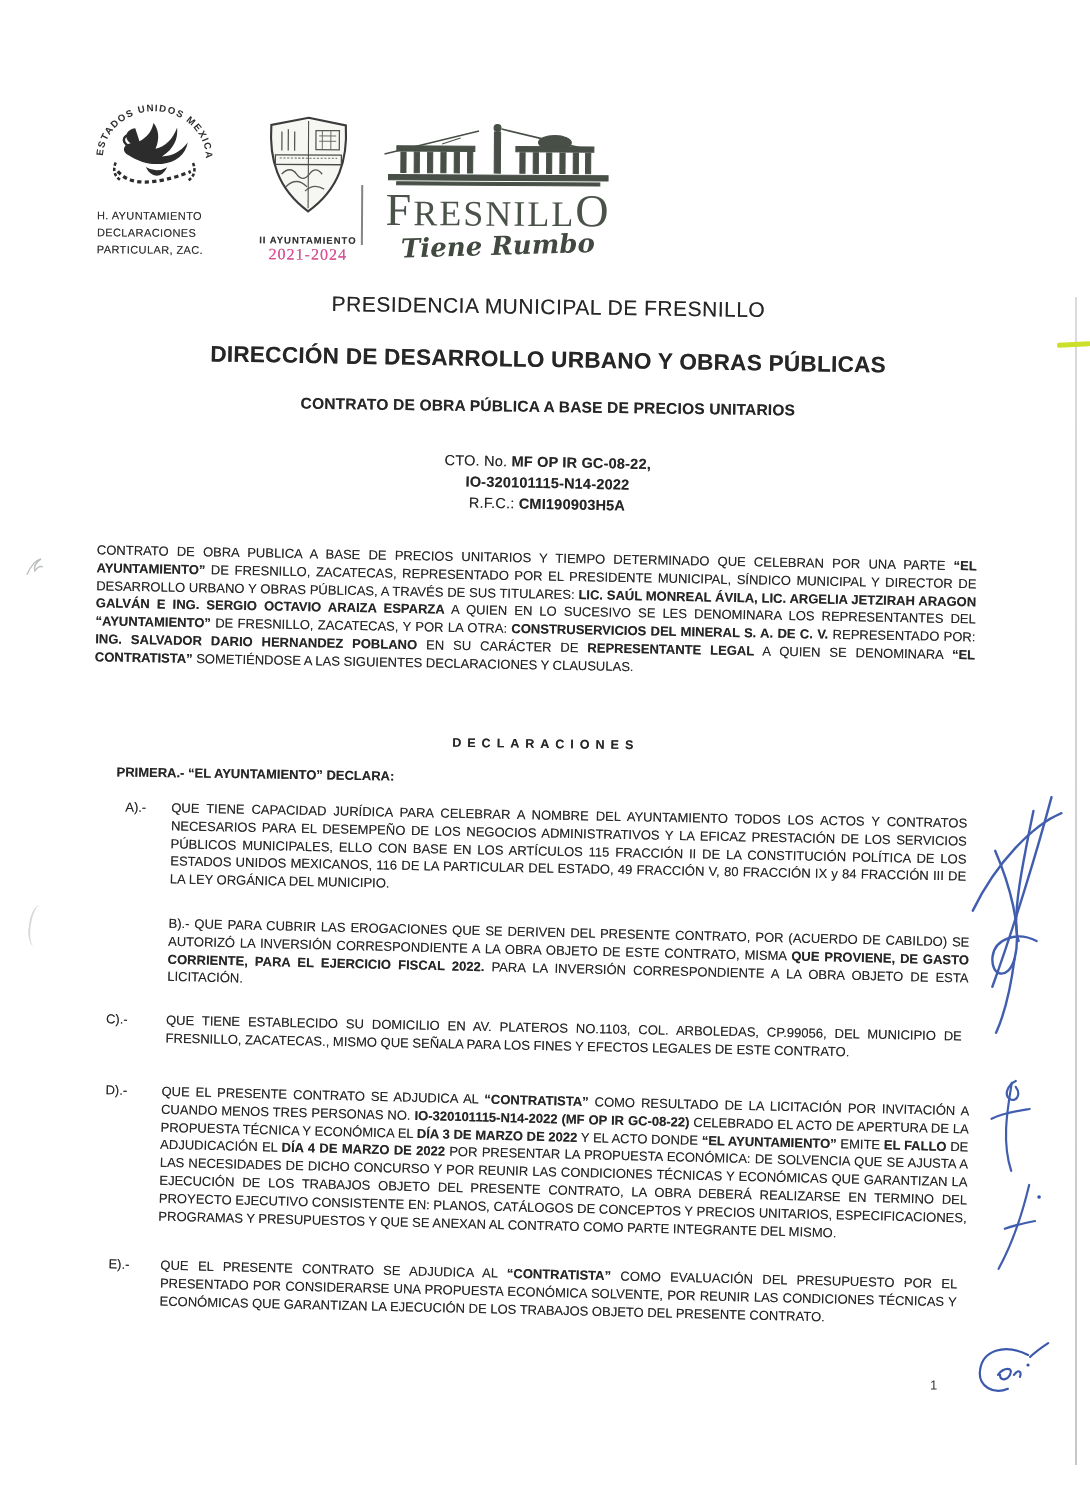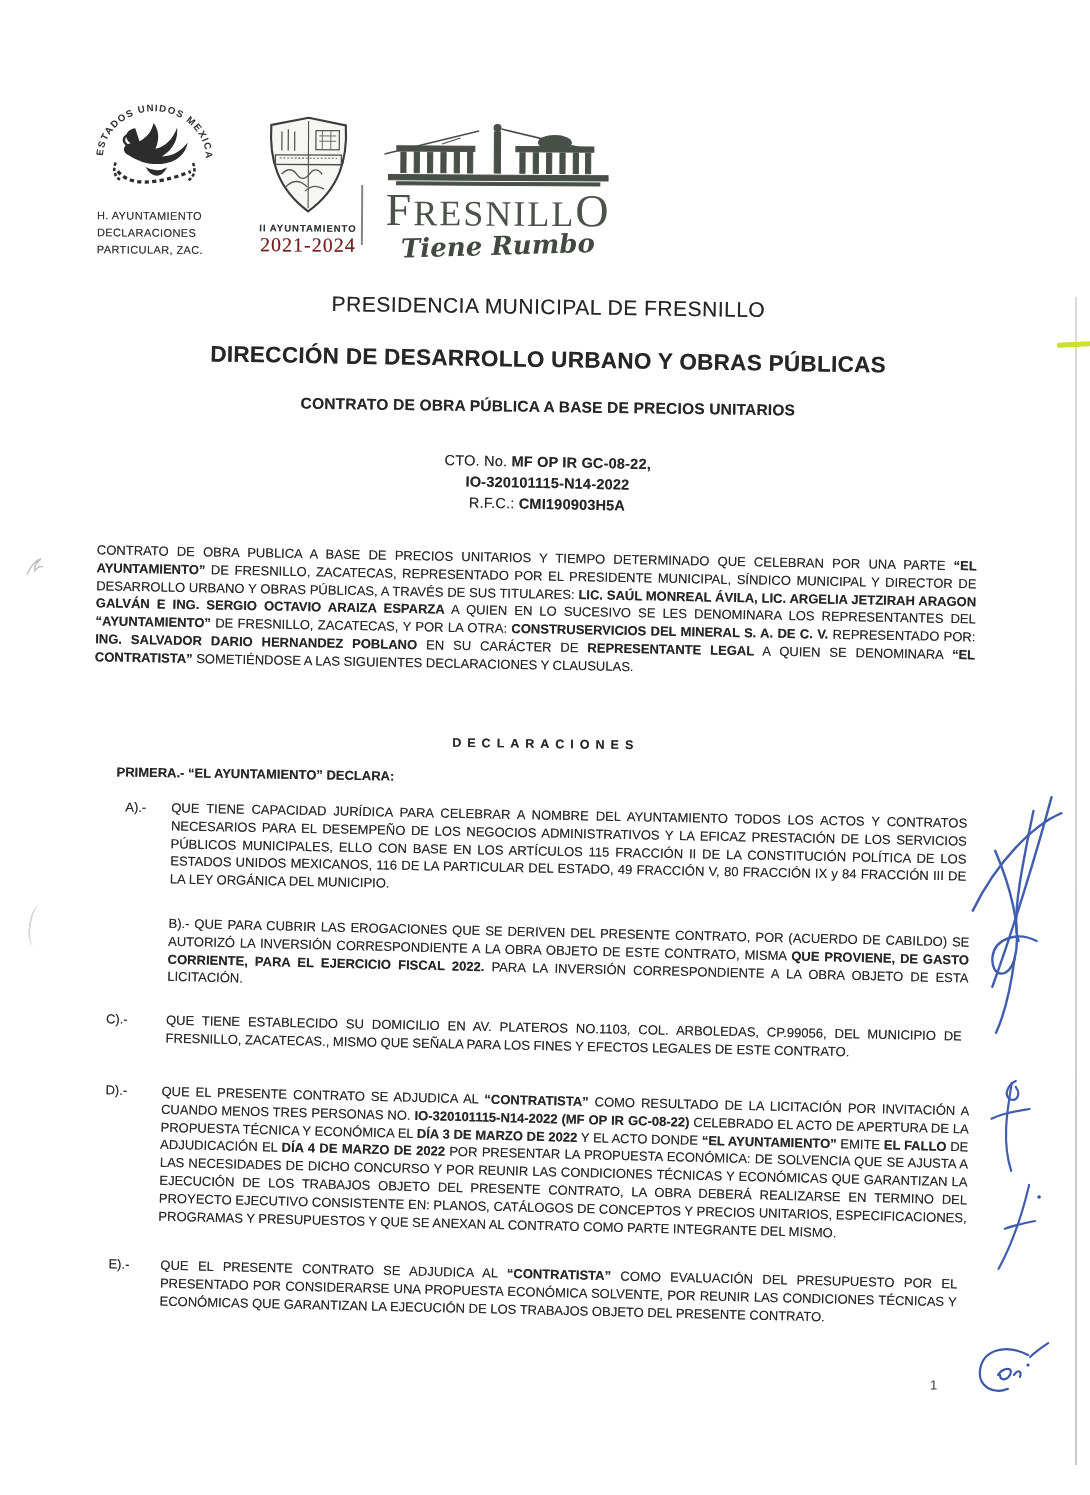--- a/index.html
+++ b/index.html
@@ -13,22 +13,22 @@
   .ink{color:#262626;text-shadow:0 0 .5px rgba(45,45,45,.55);}
   .b{font-weight:700;}
   .center{text-align:center;}
   .just{text-align:justify;}
 
   
   .emblem-left{left:90px;top:90px;width:140px;}
   .emblem-left .cap{padding-left:8px;font-size:11px;font-weight:400;
     letter-spacing:.4px;line-height:17px;color:#2f2f2f;}
   .emblem-center{left:250px;top:116px;width:118px;text-align:center;}
-  .emblem-center .cap1{font-size:9.5px;font-weight:700;letter-spacing:1px;color:#333;margin-top:4px;}
-  .emblem-center .cap2{font-family:"Liberation Serif",serif;font-size:20px;color:#7f1d1d;letter-spacing:1px;}
+  .emblem-center .cap1{font-size:9.5px;font-weight:700;letter-spacing:1px;color:#333;margin-top:16px;}
+  .emblem-center .cap2{font-family:"Liberation Serif",serif;font-size:16px;color:#ec4899;letter-spacing:1px;}
   .logo-divider{left:362px;top:186px;width:2px;height:60px;background:#6e6e6e;opacity:.85;}
   .logo-right{left:374px;top:122px;width:250px;text-align:center;color:#47503f;}
   .wordmark{font-family:"Liberation Serif",serif;font-size:36px;letter-spacing:2px;
     color:#4a524a;line-height:38px;margin-top:-4px;white-space:nowrap;}
   .wordmark::first-letter{font-size:46px;}
   .wordmark .capO{font-size:46px;}
   .tagline{font-family:"DejaVu Serif",serif;font-style:italic;font-weight:600;
     font-size:26px;color:#414941;transform:rotate(-2deg);margin-top:-2px;}
 
   

